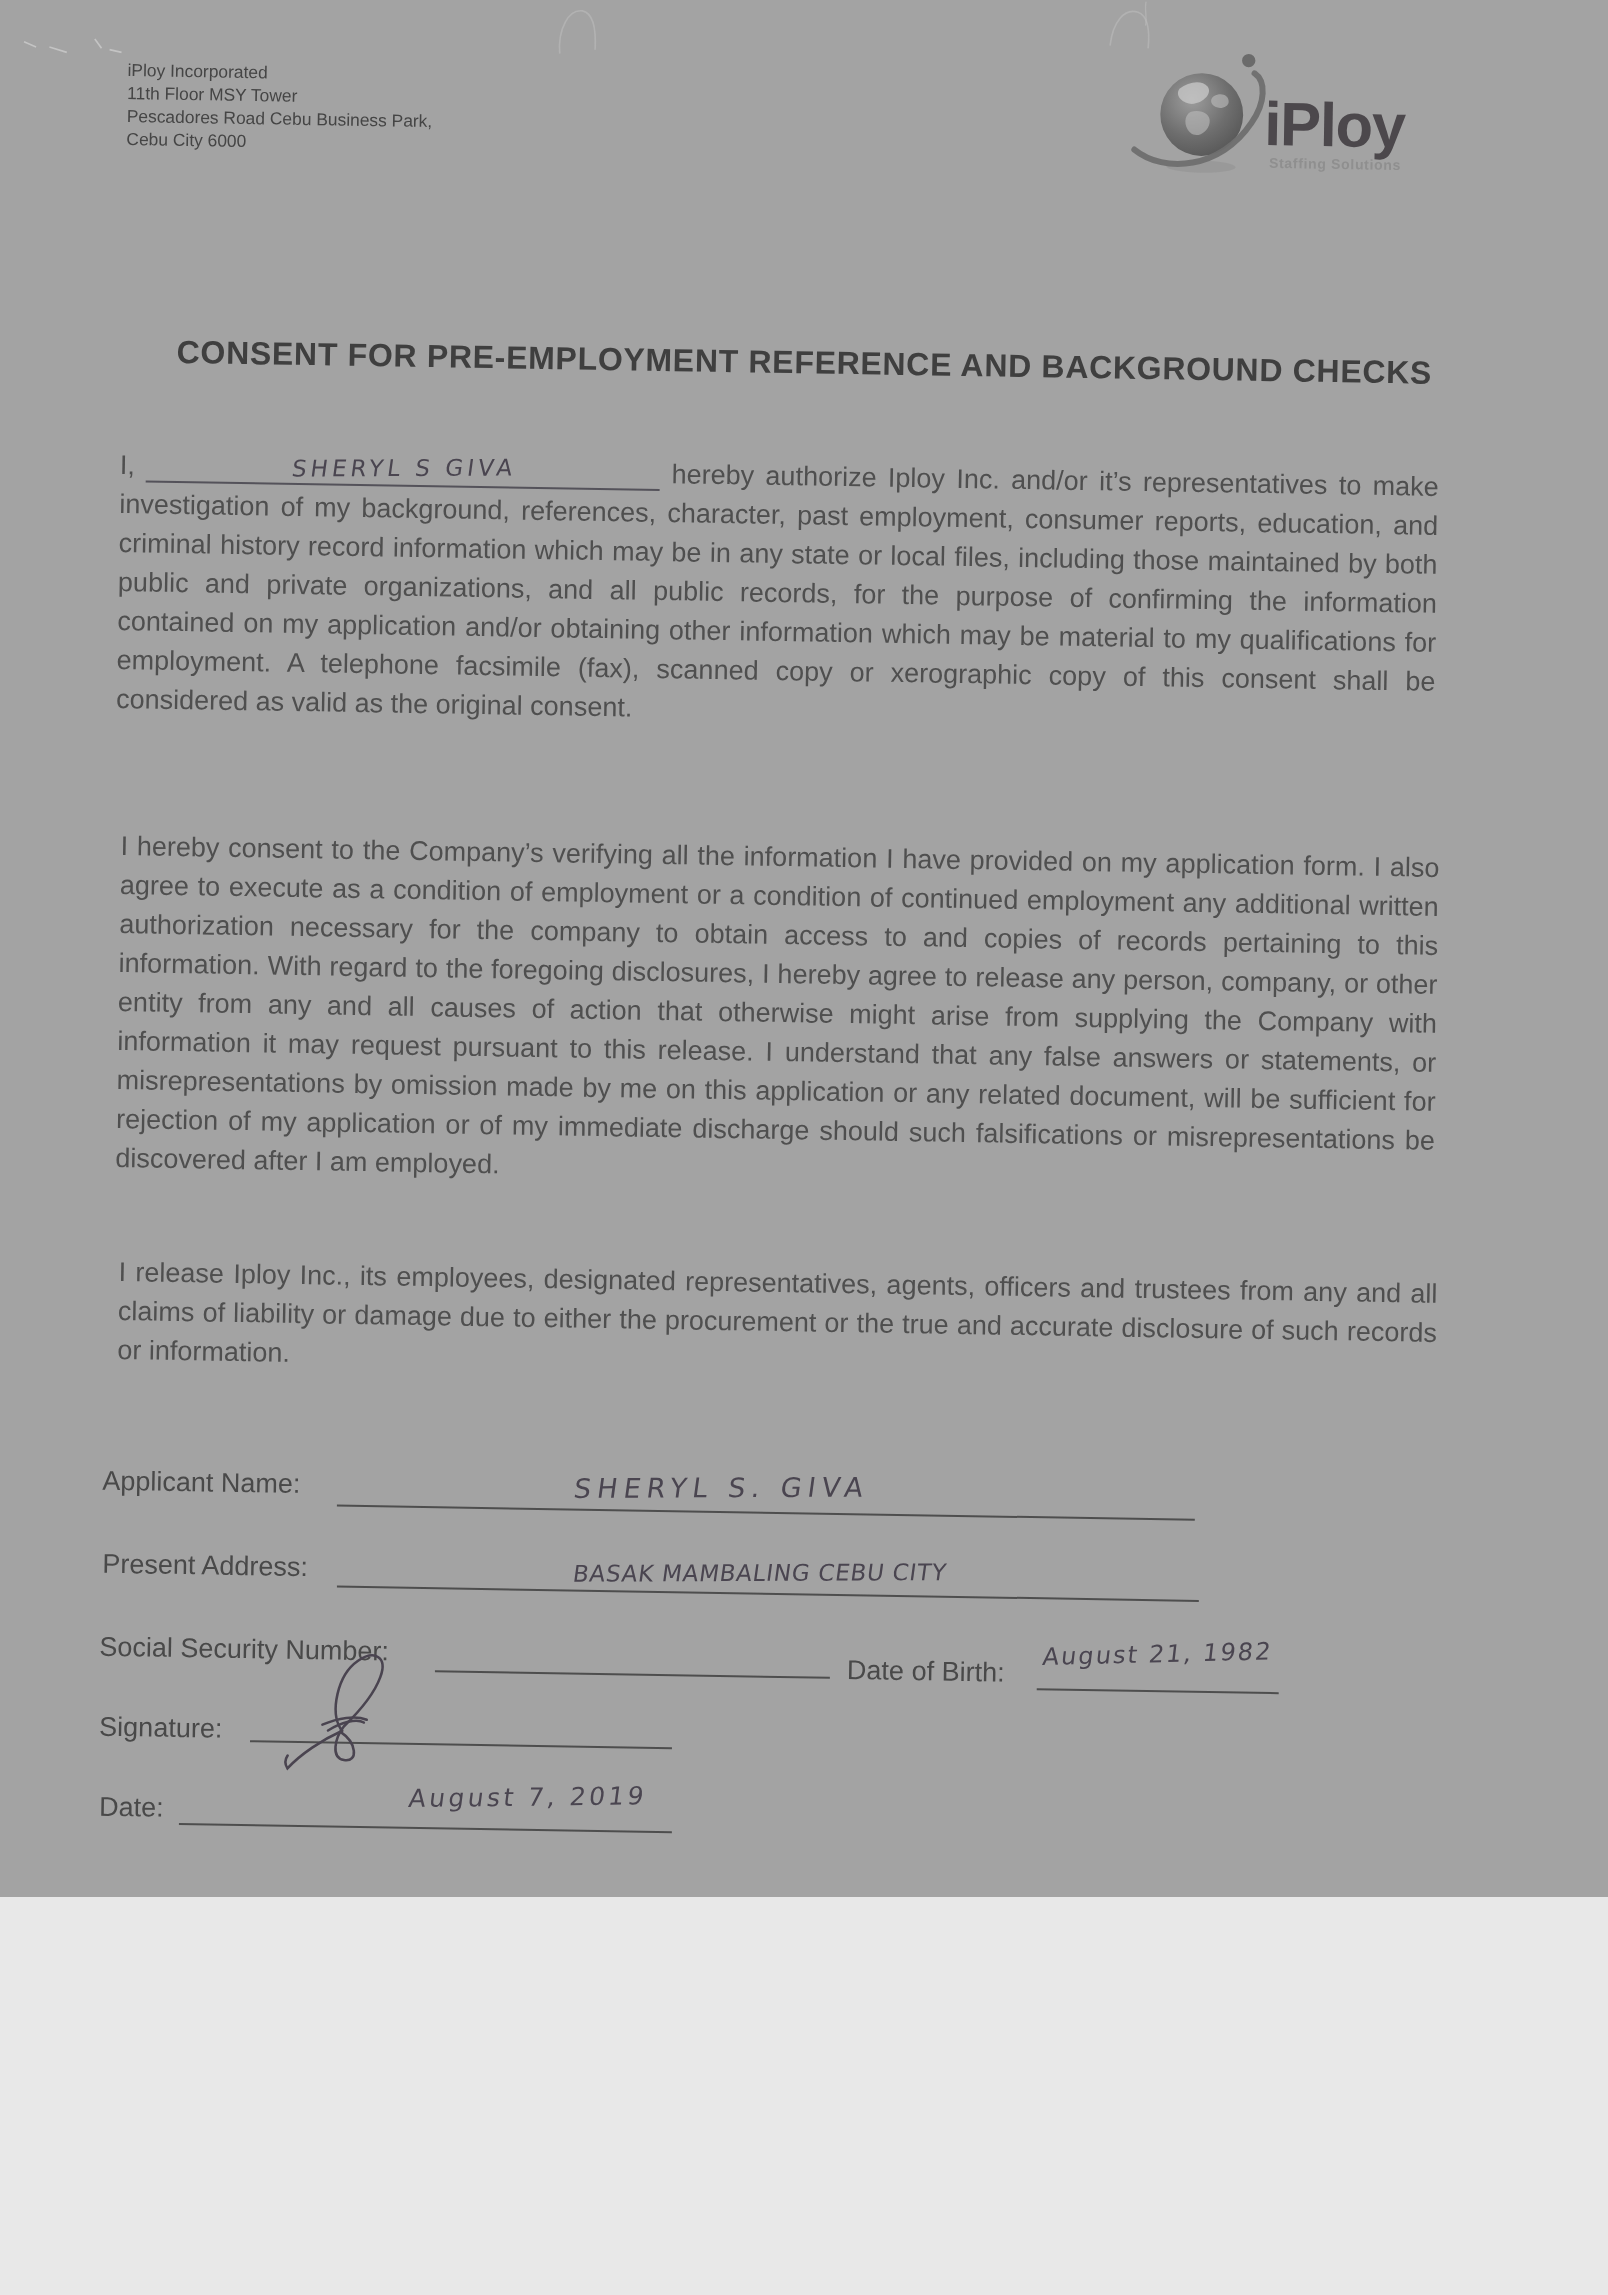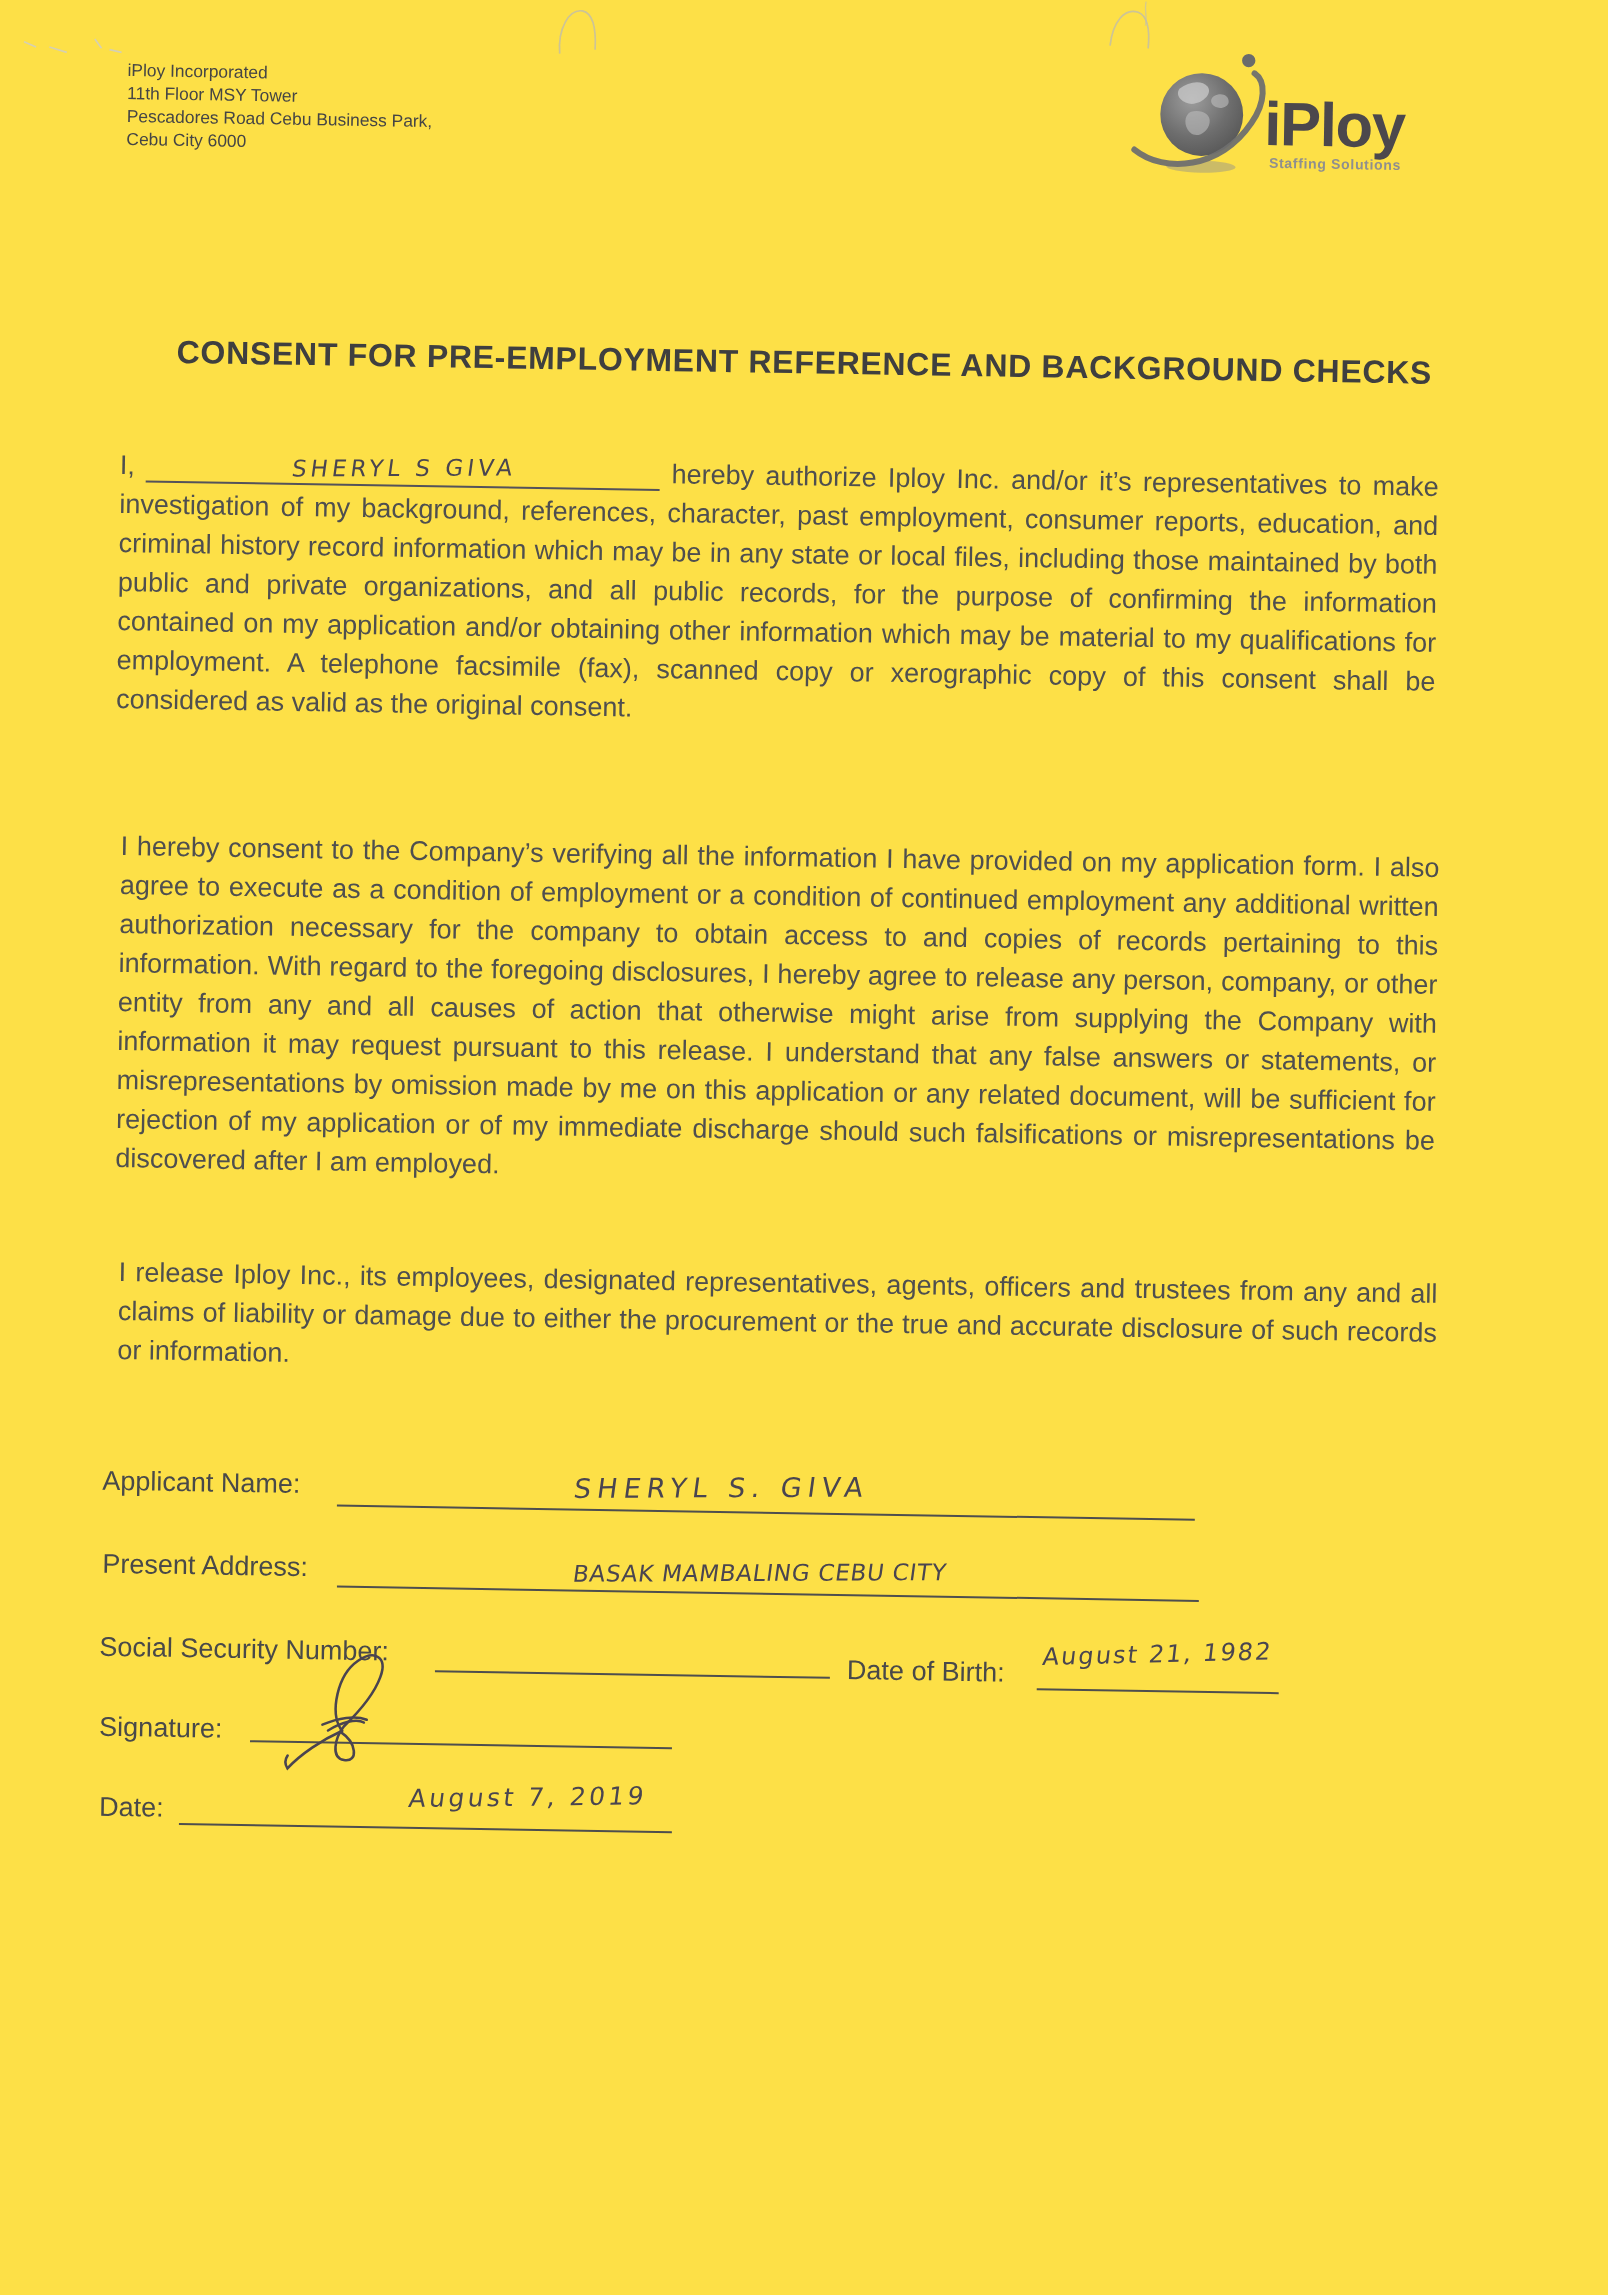--- a/index.html
+++ b/index.html
@@ -1,19 +1,19 @@
 <!DOCTYPE html>
 <html style="font-size:10.7px"><head>
 <meta charset="utf-8">
 <style>
   html,body{margin:0;padding:0;background:#e8e8e8;}
   .sheet{
     position:relative;
-    width:1609px;height:2295px;
-    background:#fde047;
+    width:1609px;height:1897px;
+    background:#a3a3a3;
     overflow:hidden;
     font-family:"Liberation Sans",sans-serif;
     color:#4f4f4f;
   }
   .tilt{transform:rotate(0.95deg);transform-origin:0 50%;}
   .abs{position:absolute;}
 
   
   .address{left:127px;top:59px;font-size:17.4px;line-height:23px;color:#454545;}
   .logo{left:1127px;top:41px;width:294px;height:134px;}

